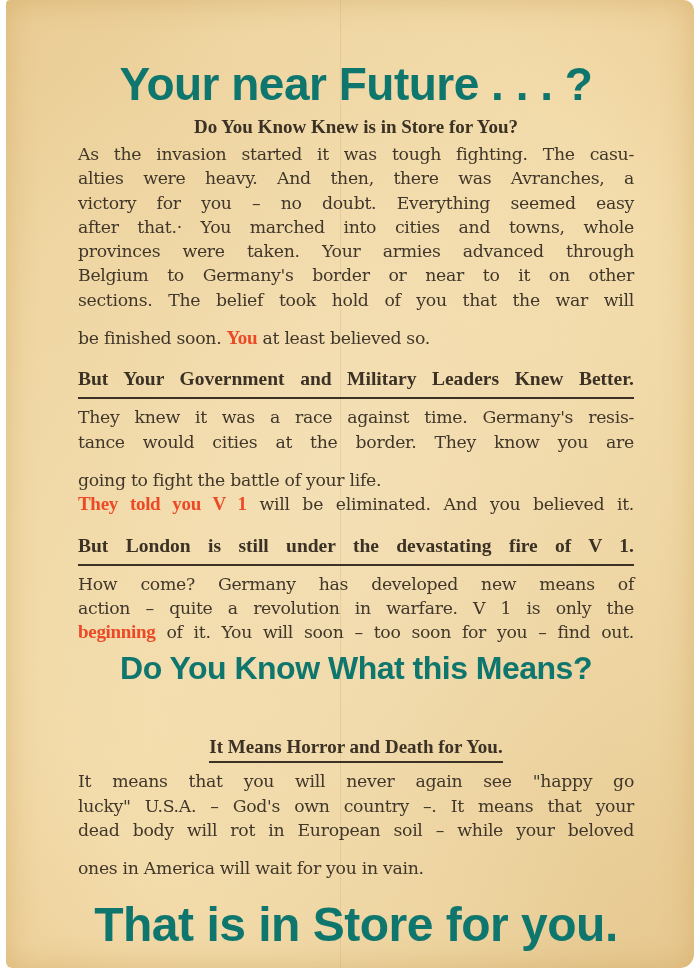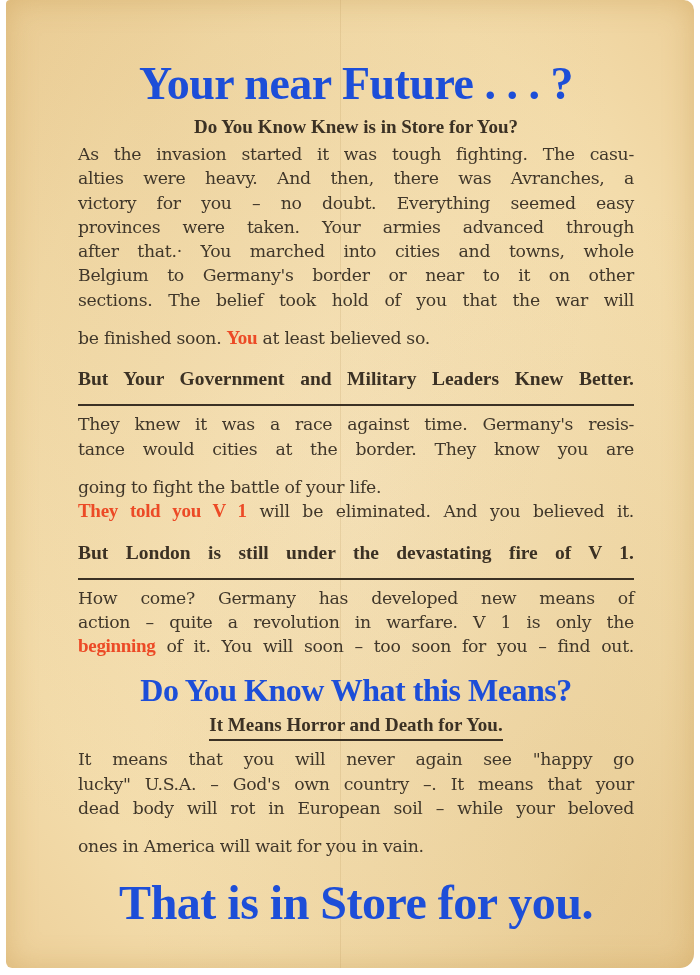--- a/index.html
+++ b/index.html
@@ -33,52 +33,53 @@
     }
     .content {
       position: absolute;
       left: 78px;
       top: 56px;
       width: 556px;
       font-family: "DejaVu Serif", "Liberation Serif", serif;
       color: #3e3527;
     }
     .headline {
-      font-family: Liberation Serif, serif;
+      font-family: Liberation Sans, sans-serif;
       font-weight: bold;
-      color: #1d4ed8;
+      color: #0f766e;
       text-align: center;
       margin: 0;
       letter-spacing: -0.5px;
     }
     .h1 { font-size: 46px; line-height: 56px; }
-    .h2 { font-size: 32px; line-height: 44px; margin-top: 10px; }
+    .h2 { font-size: 32px; line-height: 44px; margin-top: 2px; }
     .h3 { font-size: 48px; line-height: 60px; margin-top: 14px; }
     .sub {
       font-family: "Liberation Serif", serif;
       font-weight: bold;
       font-size: 19px;
       line-height: 26px;
       text-align: center;
       color: #3b3124;
+      margin-top: 44px;
     }
     .sub-under {
       display: inline-block;
       border-bottom: 2px solid #3b3124;
       padding-bottom: 1px;
     }
     .rule-head {
       font-family: "Liberation Serif", serif;
       font-weight: bold;
       font-size: 19.5px;
       line-height: 26px;
       color: #3b3124;
       border-bottom: 2px solid #3b3124;
       margin-top: 14px;
-      padding-bottom: 12px;
+      padding-bottom: 5px;
       text-align: justify;
       text-align-last: justify;
     }
     .para {
       font-family: "DejaVu Serif", serif;
       font-size: 17.3px;
       line-height: 24.3px;
       text-align: justify;
       margin: 6px 0 0 0;
       color: #40372a;
@@ -96,22 +97,22 @@
 
 <div class="content">
 
   <h1 class="headline h1">Your near Future . . . ?</h1>
   <div class="sub" style="margin-top:2px;">Do You Know Knew is in Store for You?</div>
 
   <div class="para" style="margin-top:2px;">
     <span class="line">As the invasion started it was tough fighting. The casu-</span>
     <span class="line">alties were heavy.  And then, there was Avranches, a</span>
     <span class="line">victory for you – no doubt. Everything seemed easy</span>
+    <span class="line">after that.· You marched into cities and towns, whole</span>
     <span class="line">provinces were taken.  Your armies advanced through</span>
-    <span class="line">after that.· You marched into cities and towns, whole</span>
     <span class="line">Belgium to Germany's border or near to it on other</span>
     <span class="line">sections. The belief took hold of you that the war will</span>
     <span class="line last"><span>be finished soon. </span><span class="bold-red">You</span><span> at least believed so.</span></span>
   </div>
 
   <div class="rule-head" style="margin-top:16px;">But Your Government and Military Leaders Knew Better.</div>
   <div class="para">
     <span class="line">They knew it was a race against time. Germany's resis-</span>
     <span class="line">tance would cities at the border. They know you are</span>
     <span class="line last">going to fight the battle of your life.</span>

